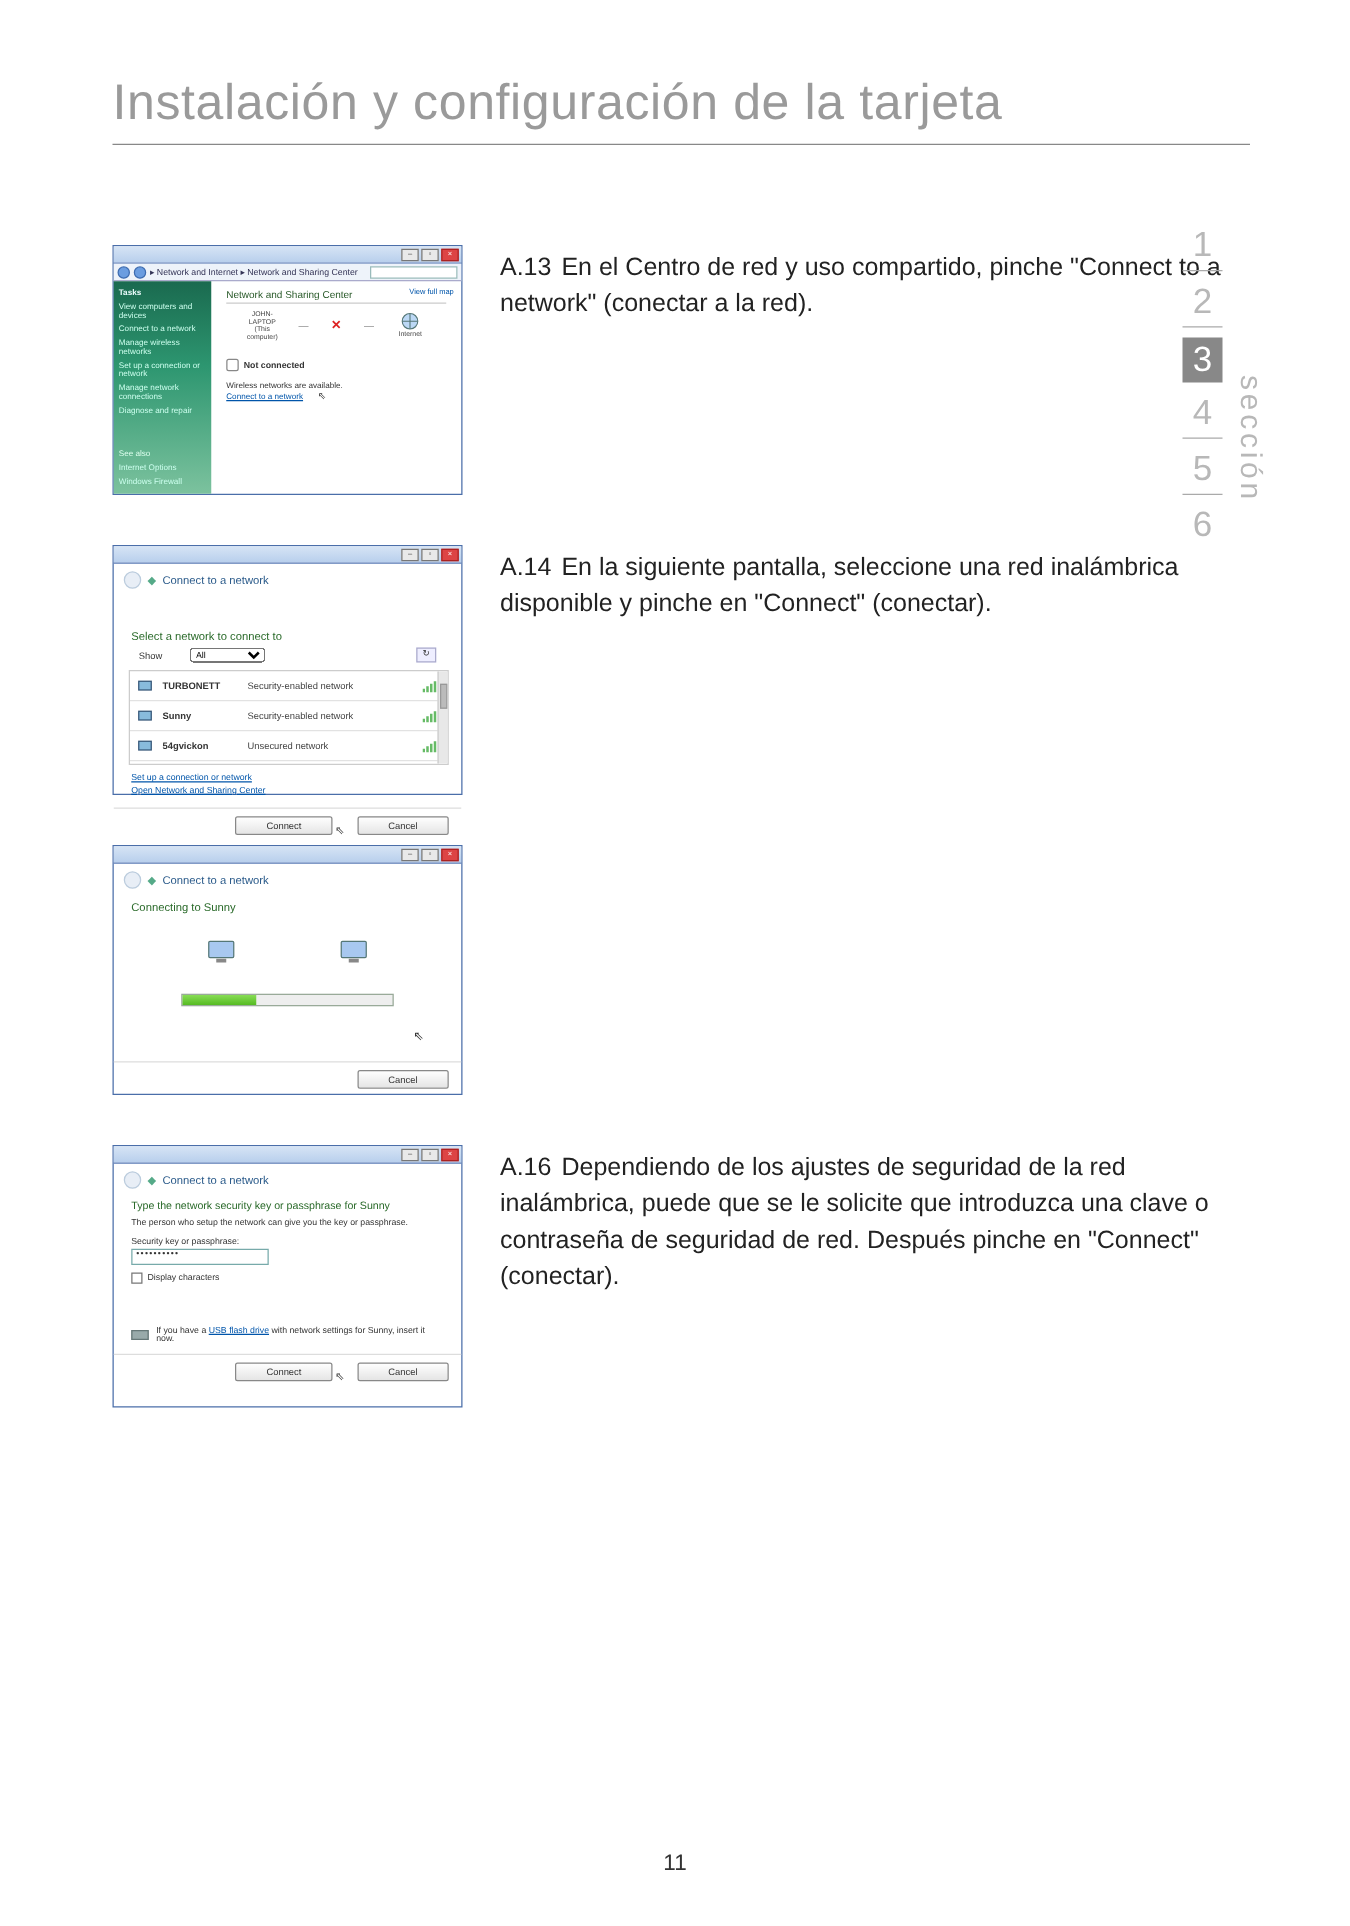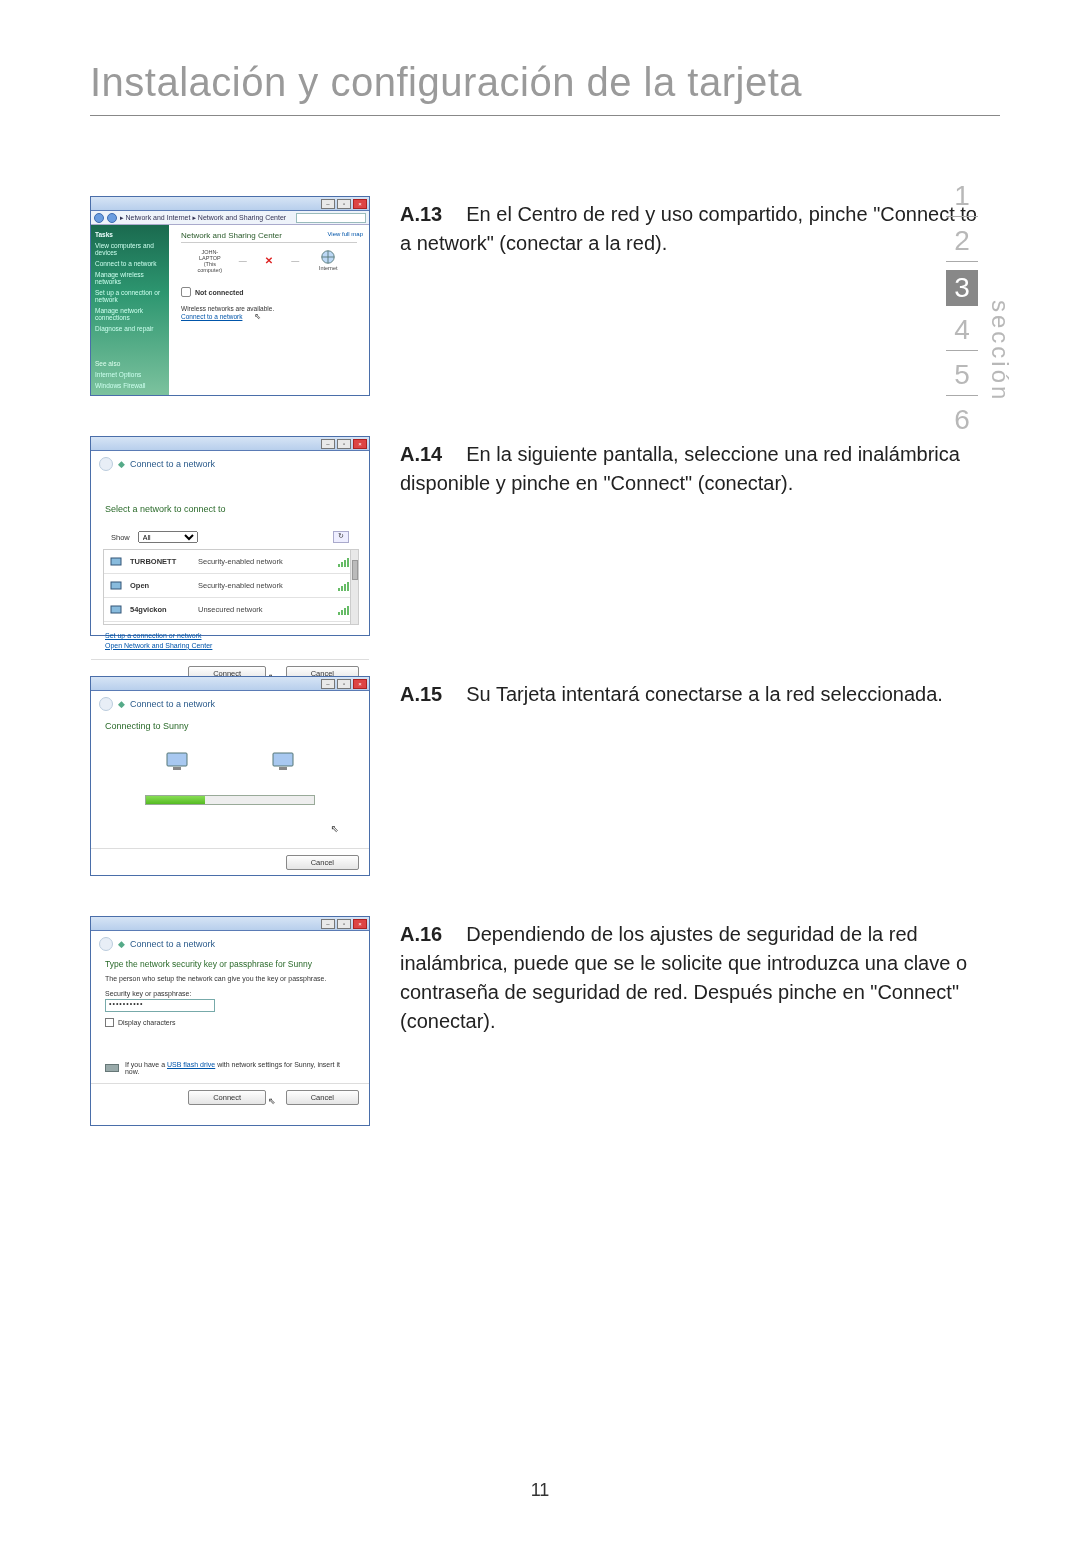--- a/index.html
+++ b/index.html
@@ -51,21 +51,21 @@
   .winbtn { width: 14px; height: 10px; border: 1px solid #777; background: #e9e9e9; font-size:6px; text-align:center; line-height:8px;}
   .winbtn.close { background: #d44; color:#fff; border-color:#a22;}
   .step-text {
     flex: 1;
     font-size: 20px;
     line-height: 1.45;
     color: #222;
     padding-top: 4px;
     padding-right: 20px;
   }
-  .step-text b { font-weight: 700; margin-right: 24px; }
+  .step-text b { font-weight: 400; margin-right: 8px; }
 
   
   .section-nav {
     position: absolute;
     right: 66px;
     top: 180px;
     display: flex;
     gap: 8px;
     align-items: flex-start;
   }
@@ -132,21 +132,21 @@
   .s13 .avail{margin-top:8px;font-size:6.5px;}
   .s13 .avail .lnk{color:#05a;text-decoration:underline;}
   .s13 .cursor{font-size:8px;margin-left:10px;}
 
   
   .s14{height:200px;}
   .s14 .top{padding:6px 8px;display:flex;align-items:center;gap:5px;font-size:9px;color:#2a5a8a;}
   .s14 .top .back{width:14px;height:14px;border-radius:50%;background:#e8eef6;border:1px solid #bcd;}
   .s14 .top .shield{color:#5a8;}
   .s14 .sel{padding:0 14px;font-size:9px;color:#2a6a2a;margin-top:27px;}
-  .s14 .showline{padding:4px 20px;font-size:7.5px;display:flex;align-items:center;gap:8px;margin-top:13px;}
+  .s14 .showline{padding:4px 20px;font-size:7.5px;display:flex;align-items:center;gap:22px;}
   .s14 .showline select{font-size:7px;width:60px;height:12px;}
   .s14 .showline .refresh{margin-left:auto;width:16px;height:12px;border:1px solid #aac;background:#eef;font-size:7px;text-align:center;}
   .s14 .list{margin:2px 10px 2px 12px;border:1px solid #ccc;height:76px;overflow:hidden;position:relative;}
   .s14 .list .row{display:flex;align-items:center;height:24px;border-bottom:1px solid #e2e2e2;padding:0 6px;gap:8px;font-size:7.5px;}
   .s14 .list .row .ico{width:12px;height:10px;}
   .s14 .list .row .name{width:60px;font-weight:bold;}
   .s14 .list .row .sec{flex:1;color:#444;}
   .s14 .list .row .bars{width:14px;}
   .s14 .scroll{position:absolute;right:0;top:0;bottom:0;width:8px;background:#e8e8e8;border-left:1px solid #ccc;}
   .s14 .scroll .thumb{width:6px;height:20px;background:#bbb;margin:10px auto;border:1px solid #999;}
@@ -298,21 +298,21 @@
               <rect x="0" y="7" width="2" height="3"></rect>
               <rect x="3" y="5" width="2" height="5"></rect>
               <rect x="6" y="3" width="2" height="7"></rect>
               <rect x="9" y="1" width="2" height="9"></rect>
             </svg>
         </div>
         <div class="row">
           <svg class="ico" viewBox="0 0 12 10">
               <rect x="1" y="1" width="10" height="7" fill="#8bd" stroke="#357"></rect>
             </svg>
-          <span class="name">Open</span>
+          <span class="name">Sunny</span>
           <span class="sec">Security-enabled network</span>
           <svg class="bars sigbars" viewBox="0 0 14 10">
               <rect x="0" y="7" width="2" height="3"></rect>
               <rect x="3" y="5" width="2" height="5"></rect>
               <rect x="6" y="3" width="2" height="7"></rect>
               <rect x="9" y="1" width="2" height="9"></rect>
             </svg>
         </div>
         <div class="row">
           <svg class="ico" viewBox="0 0 12 10">
@@ -370,23 +370,20 @@
           </svg>
       </div>
       <div class="progress">
           <div class="fill"></div>
         </div>
       <div class="curs">⇖</div>
       <div class="btns">
         <span class="btn">Cancel</span>
       </div>
     </div>
-    <div class="step-text">
-      <b>A.15</b><span>Su Tarjeta intentará conectarse a la red seleccionada.</span>
-    </div>
   </div>
 
   <div class="step-row">
     <div class="screenshot s16">
       <div class="shot-titlebar">
         <span class="winbtn">–</span>
         <span class="winbtn">▫</span>
         <span class="winbtn close">×</span>
       </div>
       <div class="top">

